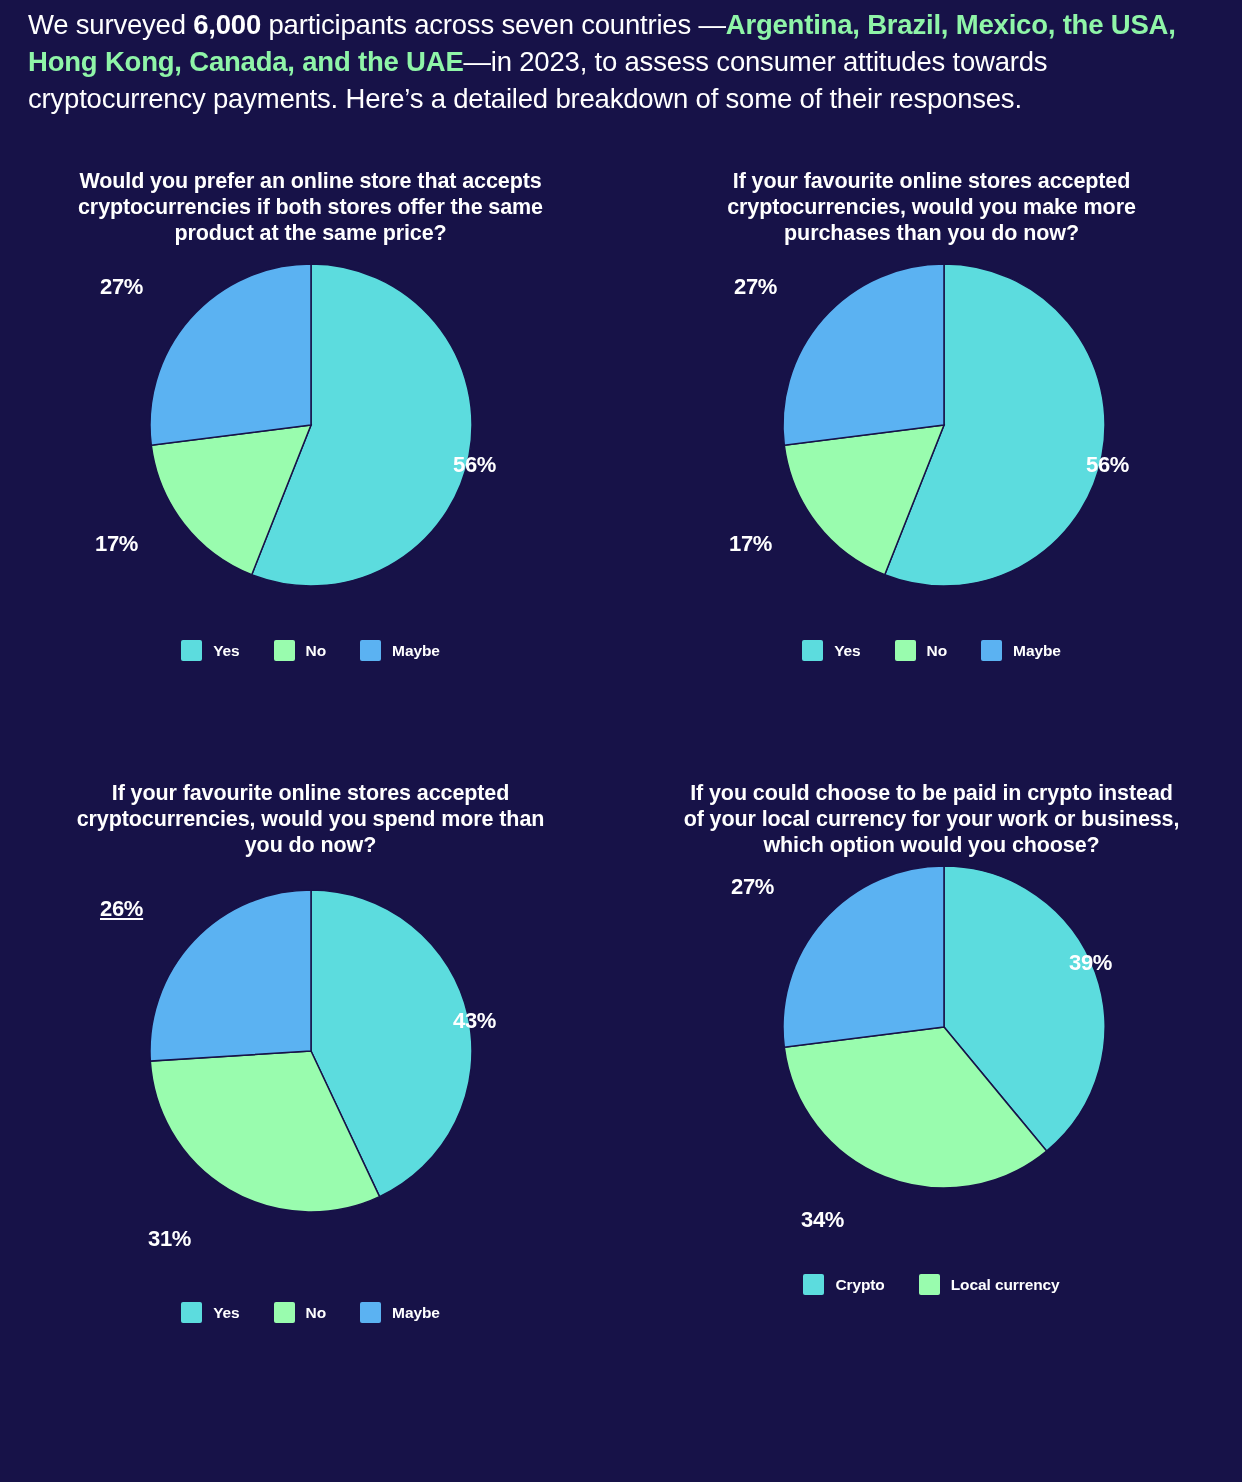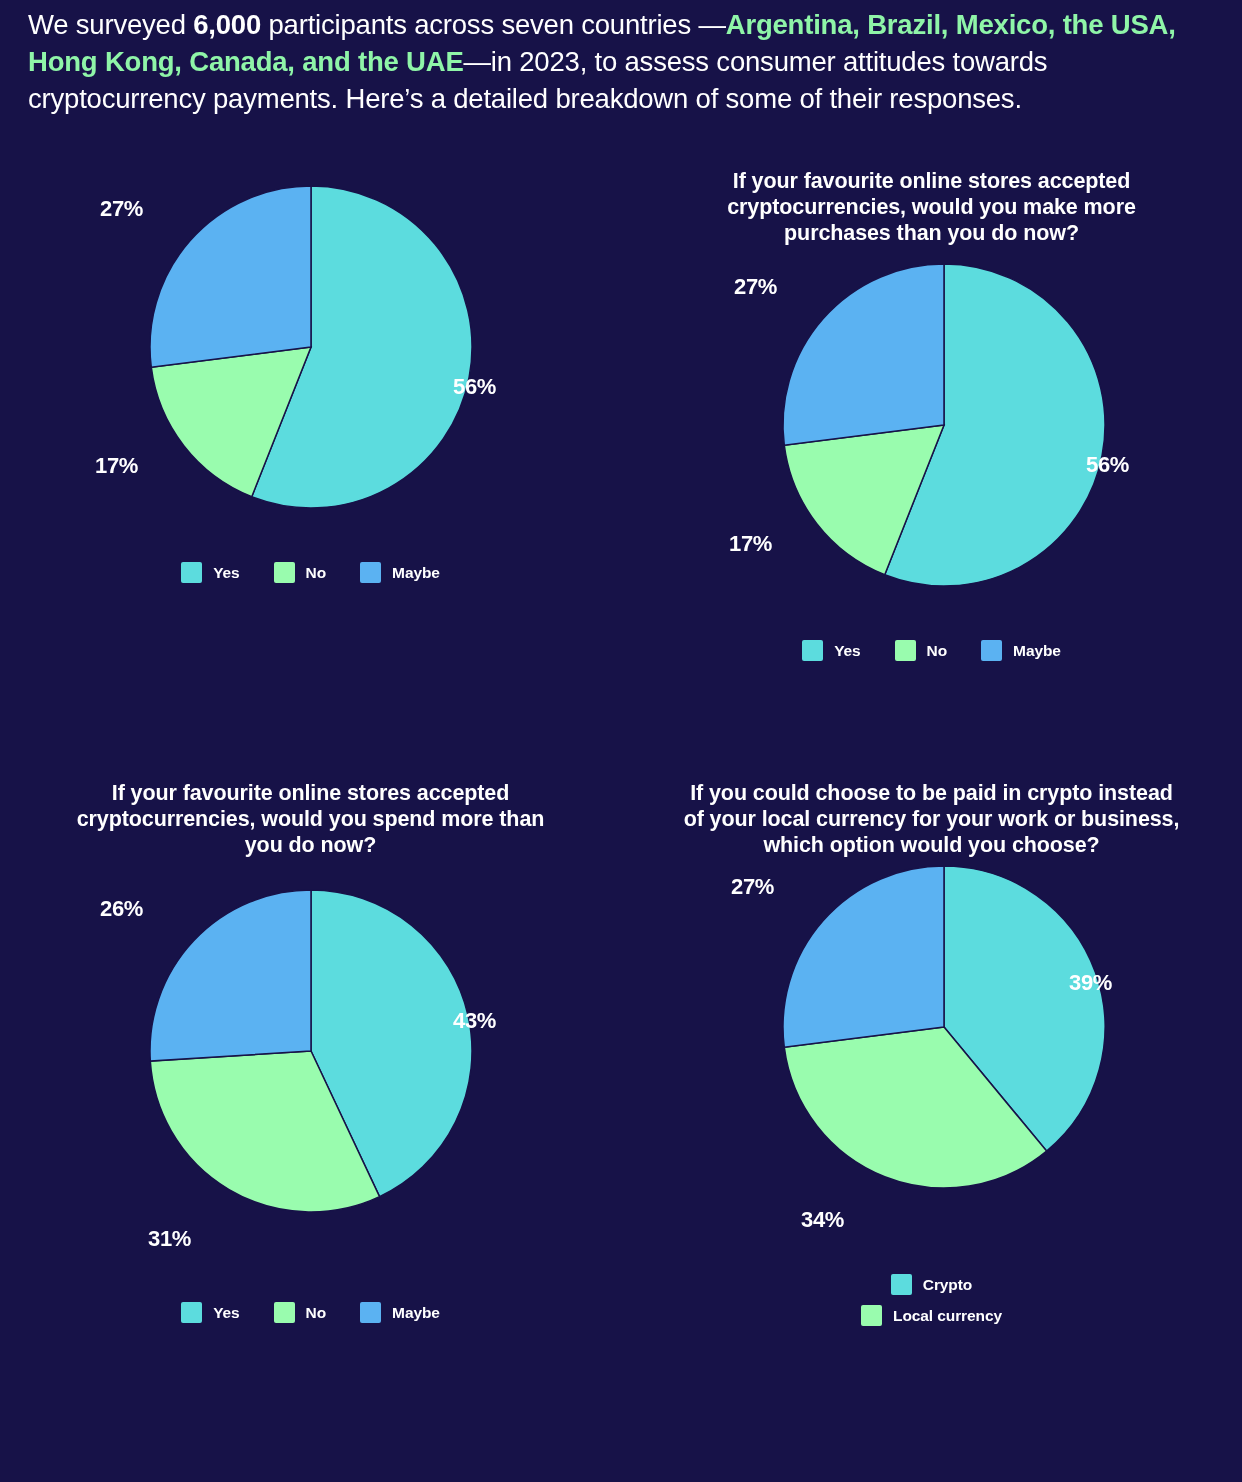--- a/index.html
+++ b/index.html
@@ -106,20 +106,21 @@
   }
 </style>
 </head>
 <body>
 
 <div class="intro">
   <span>We surveyed </span><span class="b">6,000</span><span> participants across seven countries —</span><span class="hl">Argentina, Brazil, Mexico, the USA, Hong Kong, Canada, and the UAE</span><span>—in 2023, to assess consumer attitudes towards cryptocurrency payments. Here’s a detailed breakdown of some of their responses.</span>
 </div>
 
 <div class="panel p1">
+  <div class="panel-title">Would you prefer an online store that accepts cryptocurrencies if both stores offer the same product at the same price?</div>
   <div class="pie-area">
     <svg class="pie-svg" width="330" height="330" viewBox="0 0 330 330">
         <path d="M 165 165 L 165 4 A 161 161 0 1 1 105.7319470177668 314.6940142280084 Z" fill="#5CDCDE" stroke="#171248" stroke-width="1.5"></path>
         <path d="M 165 165 L 105.7319470177668 314.6940142280084 A 161 161 0 0 1 5.269533088369087 185.17865060385304 Z" fill="#99FCAE" stroke="#171248" stroke-width="1.5"></path>
         <path d="M 165 165 L 5.269533088369087 185.17865060385304 A 161 161 0 0 1 164.99999999999997 4 Z" fill="#5BB2F2" stroke="#171248" stroke-width="1.5"></path>
       </svg>
     <span class="slice-label" style="left:100px; top:14px;">27%</span>
     <span class="slice-label" style="left:453px; top:192px;">56%</span>
     <span class="slice-label" style="left:95px;  top:271px;">17%</span>
   </div>
@@ -168,21 +169,21 @@
 </div>
 
 <div class="panel p3">
   <div class="panel-title">If your favourite online stores accepted cryptocurrencies, would you spend more than you do now?</div>
   <div class="pie-area">
     <svg class="pie-svg" width="330" height="330" viewBox="0 0 330 330">
         <path d="M 165 165 L 165 4 A 161 161 0 0 1 233.55046594197674 310.6771554470291 Z" fill="#5CDCDE" stroke="#171248" stroke-width="1.5"></path>
         <path d="M 165 165 L 233.55046594197674 310.6771554470291 A 161 161 0 0 1 4.317696723048272 175.10927364421943 Z" fill="#99FCAE" stroke="#171248" stroke-width="1.5"></path>
         <path d="M 165 165 L 4.317696723048272 175.10927364421943 A 161 161 0 0 1 164.99999999999997 4 Z" fill="#5BB2F2" stroke="#171248" stroke-width="1.5"></path>
       </svg>
-    <span class="slice-label" style="left:100px; top:10px;">26%</span>
+    <span class="slice-label" style="left:100px; top:10px;text-decoration:underline;">26%</span>
     <span class="slice-label" style="left:453px; top:122px;">43%</span>
     <span class="slice-label" style="left:148px; top:340px;">31%</span>
   </div>
   <div class="legend" style="margin-top:36px;">
     <div class="legend-item">
       <span class="legend-swatch" style="background: rgb(92, 220, 222);"></span>
       <span class="legend-label">Yes</span>
     </div>
     <div class="legend-item">
       <span class="legend-swatch" style="background: rgb(153, 252, 174);"></span>
@@ -197,24 +198,24 @@
 
 <div class="panel p4">
   <div class="panel-title">If you could choose to be paid in crypto instead of your local currency for your work or business, which option would you choose?</div>
   <div class="pie-area">
     <svg class="pie-svg" width="330" height="330" viewBox="0 0 330 330">
         <path d="M 165 165 L 165 4 A 161 161 0 0 1 267.62526234953907 289.05263208690207 Z" fill="#5CDCDE" stroke="#171248" stroke-width="1.5"></path>
         <path d="M 165 165 L 267.62526234953907 289.05263208690207 A 161 161 0 0 1 5.269533088369087 185.17865060385304 Z" fill="#99FCAE" stroke="#171248" stroke-width="1.5"></path>
         <path d="M 165 165 L 5.269533088369087 185.17865060385304 A 161 161 0 0 1 164.99999999999997 4 Z" fill="#5BB2F2" stroke="#171248" stroke-width="1.5"></path>
       </svg>
     <span class="slice-label" style="left:110px; top:12px;">27%</span>
-    <span class="slice-label" style="left:448px; top:108px;">39%</span>
+    <span class="slice-label" style="left:448px; top:88px;">39%</span>
     <span class="slice-label" style="left:180px; top:345px;">34%</span>
   </div>
-  <div class="legend wrap2" style="margin-top:32px;flex-direction:column;">
+  <div class="legend wrap2" style="margin-top:32px;">
     <div class="legend-item">
       <span class="legend-swatch" style="background: rgb(92, 220, 222);"></span>
       <span class="legend-label">Crypto</span>
     </div>
     <div class="legend-item">
       <span class="legend-swatch" style="background: rgb(153, 252, 174);"></span>
       <span class="legend-label">Local currency</span>
     </div>
   </div>
 </div>

